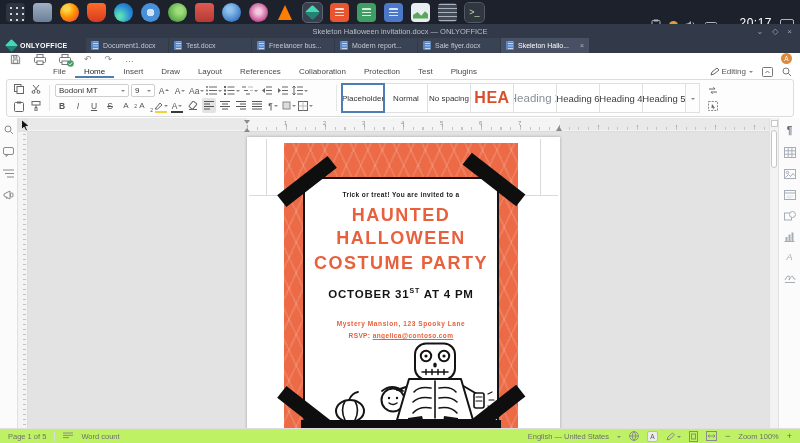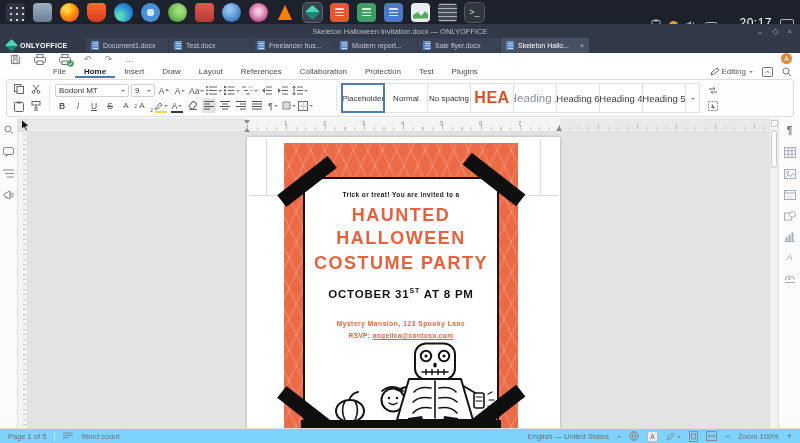--- a/index.html
+++ b/index.html
@@ -56,21 +56,21 @@
   
   .qa { height:12px; display:flex; align-items:center; gap:13px; padding:0 10px; position:relative; background:#fff; }
   .qa .ic { color:#666; }
   .undo-g { font-size:9px; color:#888; line-height:9px; }
   .more-dots { font-size:9px; color:#777; letter-spacing:1px; }
   .avatar { position:absolute; right:8px; top:0px; width:11px; height:11px; border-radius:50%; background:#dd8a3c; color:#fff; font-size:6.5px; display:flex; align-items:center; justify-content:center; }
 
   
   .menurow { height:13px; display:flex; align-items:stretch; padding-left:44px; padding-right:8px; background:#fff; font-size:8px; color:#4a4a4a; }
   .mitem { padding:0 9px; display:flex; align-items:center; }
-  .mitem.active { color:#222; font-weight:bold; box-shadow:inset 0 -2px 0 #4f7db3; }
+  .mitem.active { color:#222; font-weight:normal; box-shadow:inset 0 -2px 0 #4f7db3; }
   .menu-right { margin-left:auto; display:flex; align-items:center; gap:9px; color:#555; }
   .editing { display:flex; align-items:center; gap:3px; }
 
   .car { width:0; height:0; border:2.5px solid transparent; border-top-color:#888; margin-top:3px; flex:none; }
 
   
   .toolbar { height:38px; margin:1px 6px; border:1px solid #dcdcdc; border-radius:3px; background:#fdfdfd; display:flex; align-items:stretch; padding:2px 4px; gap:5px; }
   .clipgrid { display:grid; grid-template-columns:16px 16px; grid-template-rows:16px 16px; gap:1px; align-self:center; }
   .tbtn { min-width:14px; height:15px; display:flex; align-items:center; justify-content:center; border-radius:2px; color:#555; font-size:8.5px; gap:1px; }
   .tbtn.active { background:#e3e3e3; }
@@ -137,21 +137,21 @@
   .scrollbar { position:absolute; right:22px; top:0; bottom:0; width:9px; background:#f2f2f2; border-left:1px solid #e0e0e0; }
   .scr-btn { position:absolute; top:2px; left:1px; width:7px; height:7px; background:#fff; border:1px solid #c9c9c9; }
   .scr-thumb { position:absolute; top:12px; left:1px; width:6px; height:38px; background:#fff; border:1px solid #c6c6c6; border-radius:3px; }
   .right-rail { position:absolute; right:0; top:0; bottom:0; width:22px; background:#fbfbfb; border-left:1px solid #e0e0e0; display:flex; flex-direction:column; align-items:center; padding-top:8px; gap:11px; }
   .pilcrow { font-size:10px; color:#5f6b7a; font-weight:bold; line-height:10px; }
   .ta-letter { font-size:9px; color:#a7adb5; font-style:italic; line-height:9px; }
 
   .cursor { position:absolute; left:21px; top:1px; z-index:9; }
 
   
-  .statusbar { position:absolute; left:0; bottom:0; width:800px; height:15px; background:#7dd3fc; border-top:1px solid #dfdfdf; display:flex; align-items:center; padding:0 8px; gap:8px; font-size:7.5px; color:#6f6f6f; }
+  .statusbar { position:absolute; left:0; bottom:0; width:800px; height:15px; background:#bef264; border-top:1px solid #dfdfdf; display:flex; align-items:center; padding:0 8px; gap:8px; font-size:7.5px; color:#6f6f6f; }
   .sb-sep { width:1px; height:9px; background:#ddd; }
   .sb-right { margin-left:auto; display:flex; align-items:center; gap:8px; }
   .sb-box { width:11px; height:11px; border:1px solid #bbb; border-radius:2px; background:#ececec; display:flex; align-items:center; justify-content:center; font-size:6.5px; color:#555; }
   .zoomsign { font-size:9px; color:#666; }
 </style>
 </head>
 <body>
 
 <div class="taskbar">
   <div class="apps">
@@ -533,21 +533,21 @@
       <span class="guide" style="right:2px;top:58px;width:33px;height:1px"></span>
       <span class="guide" style="left:19px;top:2px;width:1px;height:56px"></span>
       <span class="guide" style="right:19px;top:2px;width:1px;height:56px"></span>
 
       <div class="invite">
         <div class="card">
           <div class="txt intro">Trick or treat! You are invited to a</div>
           <div class="txt headline">HAUNTED HALLOWEEN</div>
           <div class="txt subhead">COSTUME PARTY</div>
           <div class="txt dateline">
-            <span>OCTOBER 31</span><sup>ST</sup><span> AT 8 PM</span>
+            <span>OCTOBER 31</span><sup>ST</sup><span> AT 4 PM</span>
           </div>
           <div class="txt address">Mystery Mansion, 123 Spooky Lane</div>
           <div class="txt rsvp">
             <span>RSVP: </span><span class="mail">angelica@contoso.com</span>
           </div>
           <div class="illus">
             <svg width="196" height="82" viewBox="0 0 196 82">
               <g fill="#fff" stroke="#141414" stroke-width="2" stroke-linecap="round" stroke-linejoin="round">
 
                 <path d="M44 58q3-7 9-8" fill="none" stroke-width="1.8"></path>

